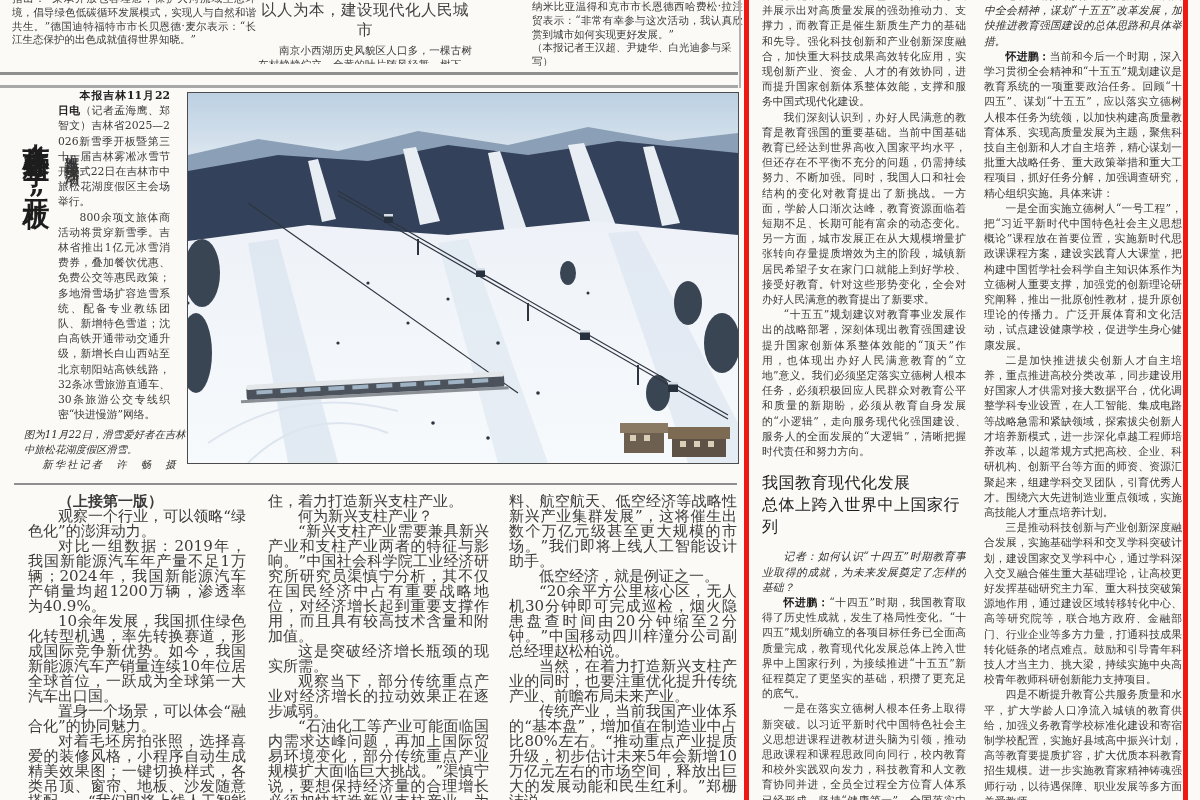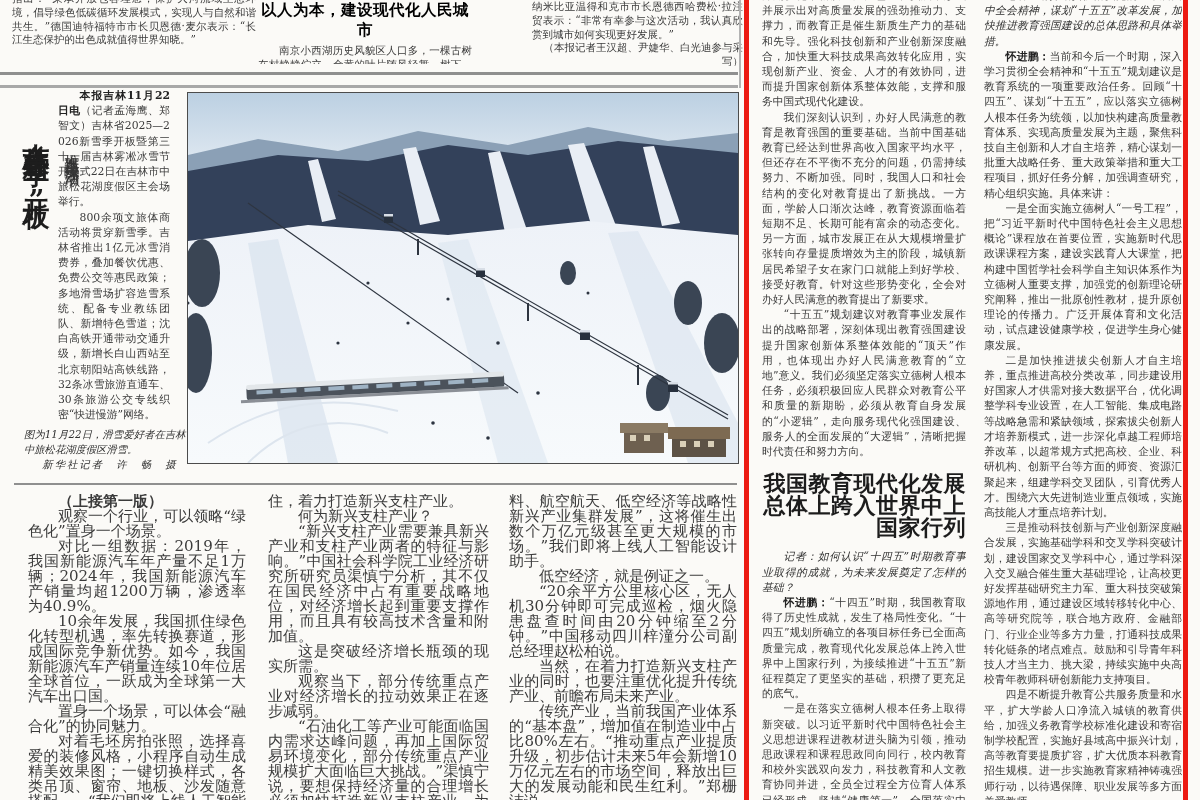--- a/index.html
+++ b/index.html
@@ -12,24 +12,24 @@
   p{margin:0;text-align:justify;word-break:break-all;}
   .ind{text-indent:2em;}
   .noind{text-indent:0;}
   .body-sm{font-size:15px;line-height:15px;}
   .body-top{font-size:10.5px;line-height:13.8px;}
   .body-md{font-size:10.8px;line-height:15.2px;}
 
   
   .tl{position:absolute;left:12px;top:-8px;width:244px;height:68px;overflow:hidden;}
   .tc{position:absolute;left:258px;top:0;width:214px;height:64px;overflow:hidden;}
-  .tc-head{font-weight:bold;font-size:15.5px;line-height:20px;text-align:center;letter-spacing:.5px;color:#000000;}
+  .tc-head{font-weight:normal;font-size:15.5px;line-height:20px;text-align:center;letter-spacing:.5px;color:#404040;}
   .tc .body-top{margin-top:4px;}
   .tr{position:absolute;left:532px;top:0;width:211px;height:66px;overflow:hidden;}
-  .byline{text-align:right;text-indent:0;}
+  .byline{text-align:left;text-indent:0;}
 
   .rule{position:absolute;background:#8f8f8f;}
   .rule-a{left:0;top:72px;width:738px;height:3px;}
   .rule-b{left:0;top:85px;width:738px;height:3px;background:#a8a8a8;}
   .rule-c{left:14px;top:483px;width:723px;height:2px;}
   .vrule{position:absolute;left:739px;top:0;width:2px;height:88px;background:#b3b3b3;}
 
   
   .v-head{
     position:absolute;left:16px;top:122px;height:250px;
@@ -55,21 +55,21 @@
   .bcol2{left:268px;width:221px;}
   .bcol3{left:509px;width:228px;}
   .jump{font-weight:bold;text-indent:2em;}
 
   
   .red-box{position:absolute;left:744px;top:-8px;width:444px;height:816px;
     border:5px solid #ec1a12;box-sizing:border-box;pointer-events:none;}
   .icol{position:absolute;top:-12px;height:824px;overflow:hidden;}
   .icolA{left:762px;width:204px;}
   .icolB{left:984px;width:198px;}
-  .int-head{font-weight:bold;font-size:22px;line-height:22px;text-align:right;
+  .int-head{font-weight:normal;font-size:16px;line-height:22px;text-align:left;
     color:#1c1c1c;margin:13px 0 11px 0;letter-spacing:.5px;}
   .q{font-style:italic;color:#303030;}
   strong{color:#222;}
 </style>
 </head>
 <body>
 
 <div class="sheet">
 
   <div class="tl body-top">
@@ -205,21 +205,21 @@
         <path d="M60,370 C100,330 150,320 200,340"></path>
         <path d="M20,350 C80,310 140,300 210,318"></path>
       </g>
     </svg>
   </div>
 
   <div class="rule rule-c"></div>
 
   <div class="bcol bcol1 body-sm">
     <p class="jump">（上接第一版）</p>
-    <p class="ind">观察一个行业，可以领略“绿色化”置身一个场景。</p>
+    <p class="ind">观察一个行业，可以领略“绿色化”的澎湃动力。</p>
     <p class="ind">对比一组数据：2019年，我国新能源汽车年产量不足1万辆；2024年，我国新能源汽车产销量均超1200万辆，渗透率为40.9%。</p>
     <p class="ind">10余年发展，我国抓住绿色化转型机遇，率先转换赛道，形成国际竞争新优势。如今，我国新能源汽车产销量连续10年位居全球首位，一跃成为全球第一大汽车出口国。</p>
     <p class="ind">置身一个场景，可以体会“融合化”的协同魅力。</p>
     <p class="ind">对着毛坯房拍张照，选择喜爱的装修风格，小程序自动生成精美效果图；一键切换样式，各类吊顶、窗帘、地板、沙发随意搭配……“我们即将上线人工智能设计助手，为客户提供所想即所得、设计和制造、制造和服务的一站式家居解决方案。”联泰家居集团副总裁朱耀军说。</p>
     <p class="ind">“制造业＋现代服务业”，眼下，越来越多企业正从“产品制造商”转型“生态服务商”，以融合化延伸产业链、提高价值链。</p>
 
   </div>
 
   <div class="bcol bcol2 body-sm">
     <p class="noind">住，着力打造新兴支柱产业。</p>

